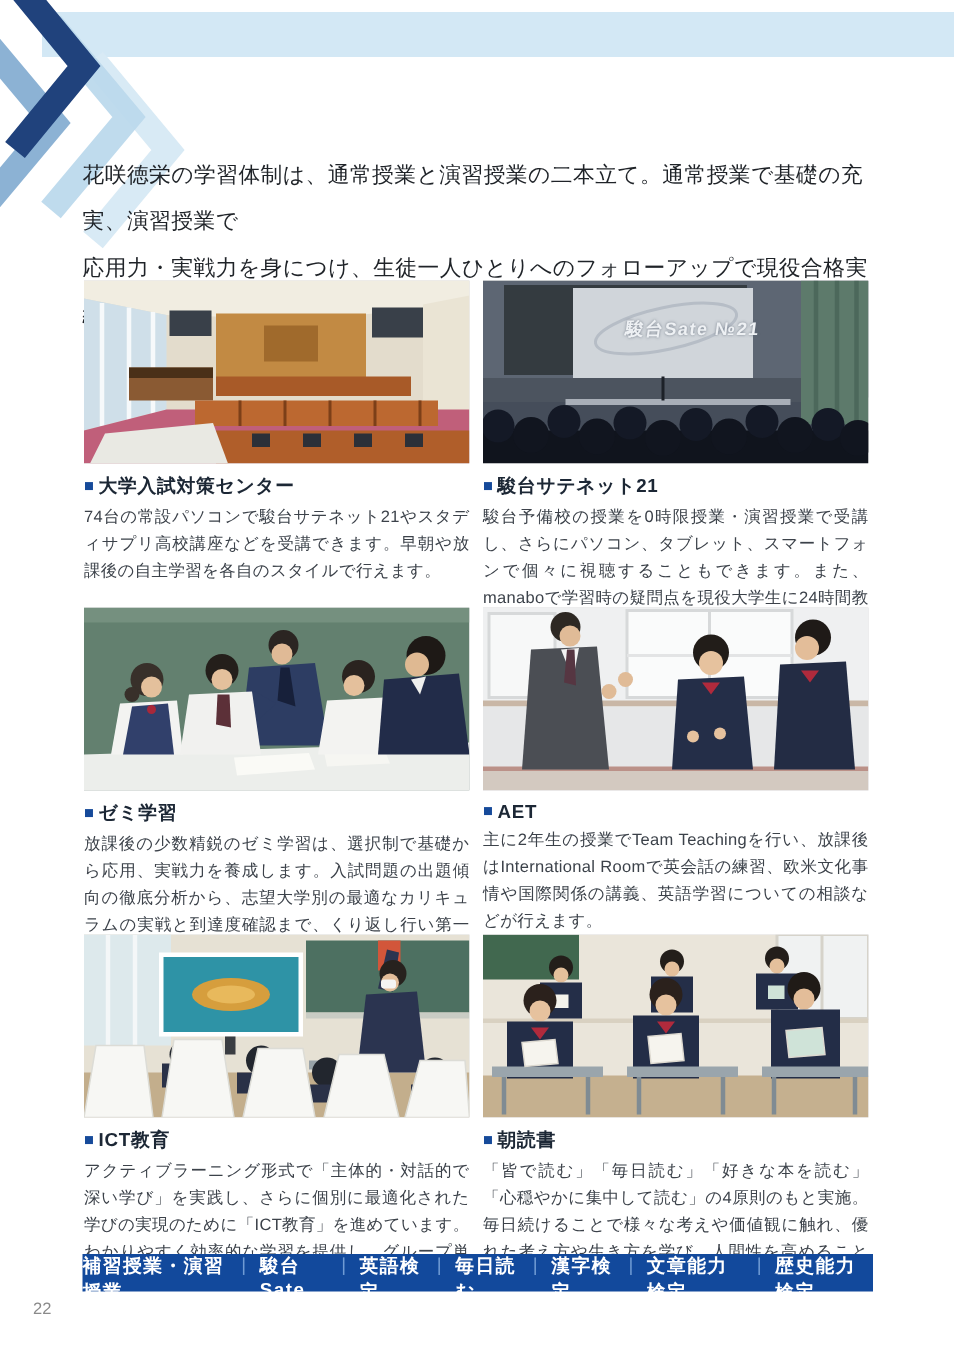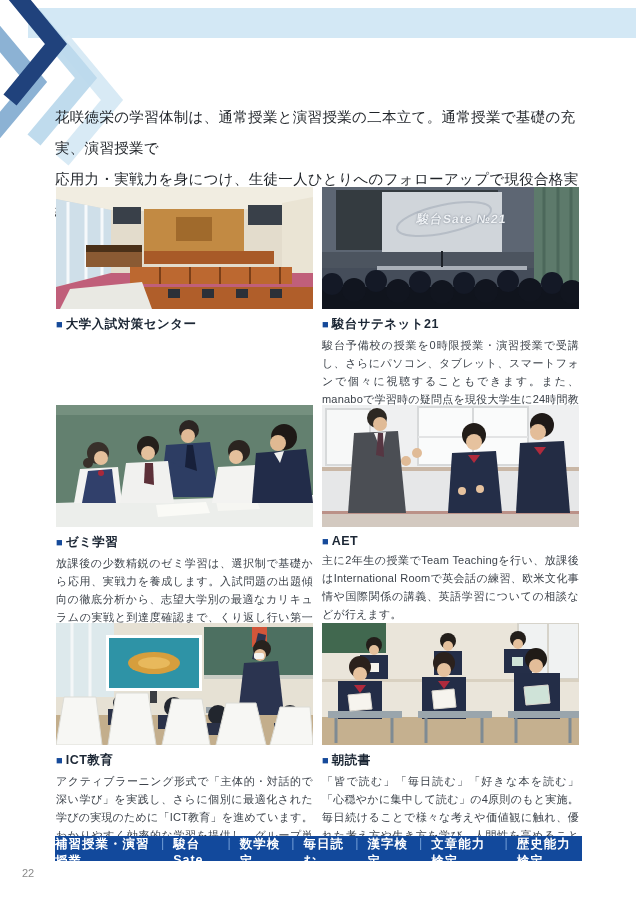--- a/index.html
+++ b/index.html
@@ -86,20 +86,21 @@
         <rect x="146" y="102" width="12" height="9" fill="#2c3038"></rect>
         <rect x="180" y="102" width="12" height="9" fill="#2c3038"></rect>
         <rect x="214" y="102" width="12" height="9" fill="#2c3038"></rect>
         <polygon points="14,102 86,95 96,122 4,122" fill="#e9e9e3"></polygon>
       </svg>
     </div>
     <div class="cap">
       <span class="bullet">■</span>
       <span class="cap-text">大学入試対策センター</span>
     </div>
+    <div class="body-text">74台の常設パソコンで駿台サテネット21やスタディサプリ高校講座などを受講できます。早朝や放課後の自主学習を各自のスタイルで行えます。</div>
   </div>
 
   <div class="cell col-r row-1">
     <div class="photo">
       <svg viewBox="0 0 257 122" preserveAspectRatio="none">
         <rect width="257" height="122" fill="#454d5a"></rect>
         <rect x="0" y="0" width="257" height="78" fill="#5d6673"></rect>
         <rect x="14" y="3" width="162" height="60" fill="#343b40"></rect>
         <rect x="60" y="5" width="120" height="60" fill="#d0d5da"></rect>
         <ellipse cx="122" cy="32" rx="48" ry="14" fill="none" stroke="#b6bdc6" stroke-width="2" transform="rotate(-12 122 32)"></ellipse>
@@ -308,21 +309,21 @@
       <span class="cap-text">朝読書</span>
     </div>
     <div class="body-text">「皆で読む」「毎日読む」「好きな本を読む」「心穏やかに集中して読む」の4原則のもと実施。毎日続けることで様々な考えや価値観に触れ、優れた考え方や生き方を学び、人間性を高めることができます。</div>
   </div>
 
   <div class="footer-bar">
     <span>補習授業・演習授業</span>
     <span class="sep">|</span>
     <span>駿台Sate</span>
     <span class="sep">|</span>
-    <span>数学検定</span>
+    <span>英語検定</span>
     <span class="sep">|</span>
     <span>毎日読む</span>
     <span class="sep">|</span>
     <span>漢字検定</span>
     <span class="sep">|</span>
     <span>文章能力検定</span>
     <span class="sep">|</span>
     <span>歴史能力検定</span>
   </div>
 

